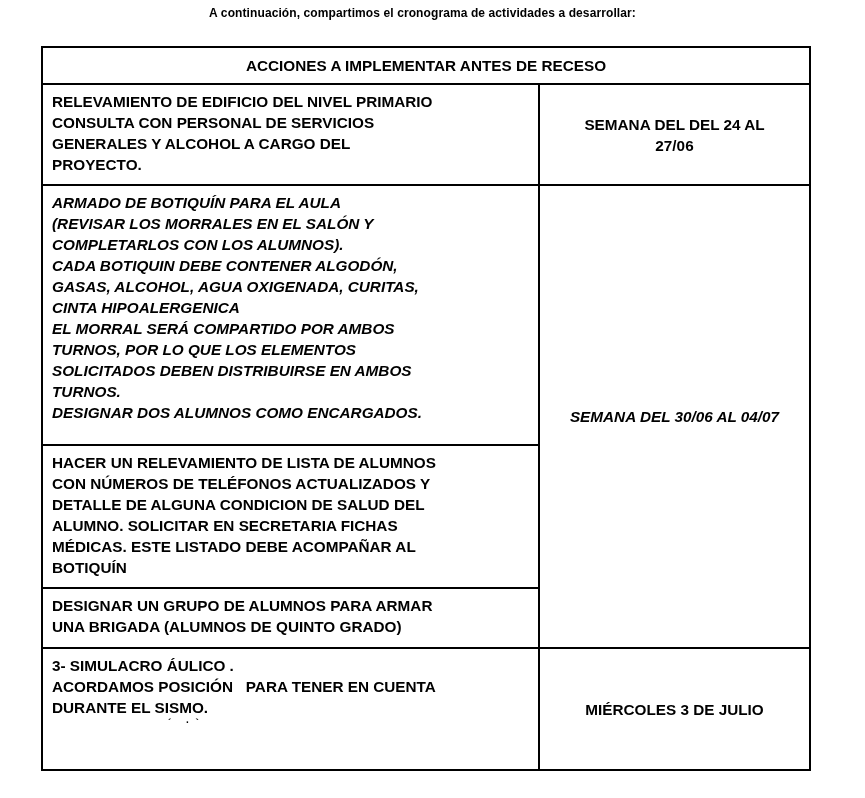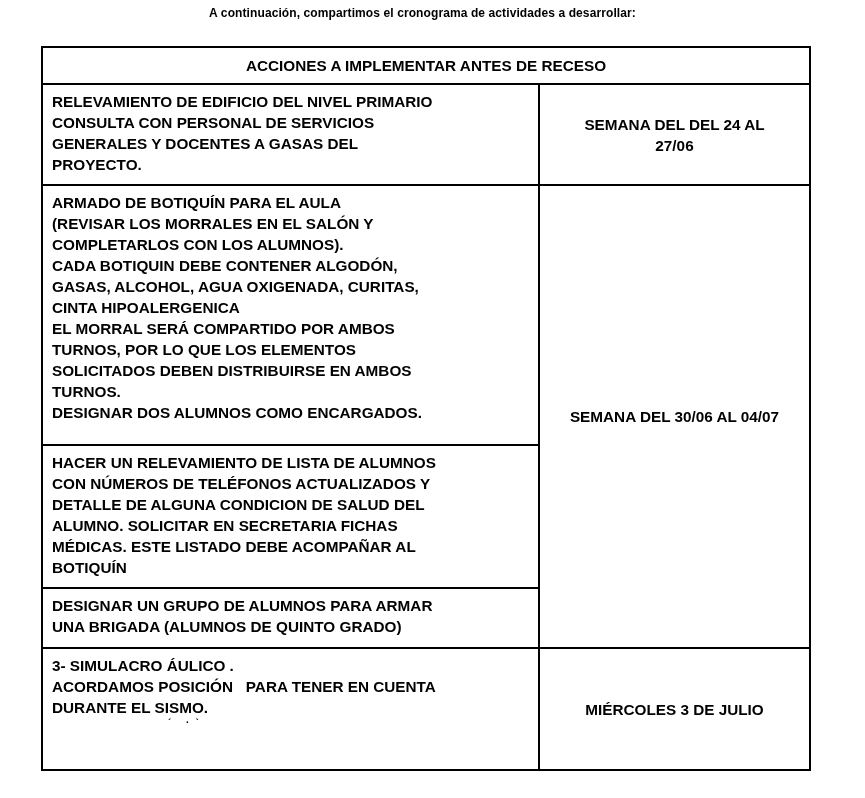--- a/index.html
+++ b/index.html
@@ -59,21 +59,21 @@
     white-space: pre-wrap;
   }
   td.when {
     text-align: center;
     vertical-align: middle;
     white-space: pre-line;
     padding: 0 6px;
     margin-top: 37px;
   }
   tr.r1 { height: 101px; }
-  tr.r2 { height: 260px; }
+  tr.r2 { height: 260px; font-style: italic; }
   tr.r3 { height: 143px; }
   tr.r4 { height: 60px; }
   tr.r5 { height: 122px; }
   .stray-marks {
     position: absolute;
     left: 168px;
     top: 717px;
     font-size: 10px;
     letter-spacing: 6px;
     color: #000000;
@@ -92,21 +92,21 @@
       <col style="width:271px">
     </colgroup>
     <tbody>
       <tr>
         <th class="tbl-header" colspan="2">ACCIONES A IMPLEMENTAR ANTES DE RECESO</th>
       </tr>
 
       <tr class="r1">
         <td class="activity">RELEVAMIENTO DE EDIFICIO DEL NIVEL PRIMARIO
 CONSULTA CON PERSONAL DE SERVICIOS
-GENERALES Y DOCENTES A GASAS DEL
+GENERALES Y ALCOHOL A CARGO DEL
 PROYECTO.</td>
         <td class="when">SEMANA DEL DEL 24 AL
 27/06</td>
       </tr>
 
       <tr class="r2">
         <td class="activity">ARMADO DE BOTIQUÍN PARA EL AULA
 (REVISAR LOS MORRALES EN EL SALÓN Y
 COMPLETARLOS CON LOS ALUMNOS).
 CADA BOTIQUIN DEBE CONTENER ALGODÓN,

